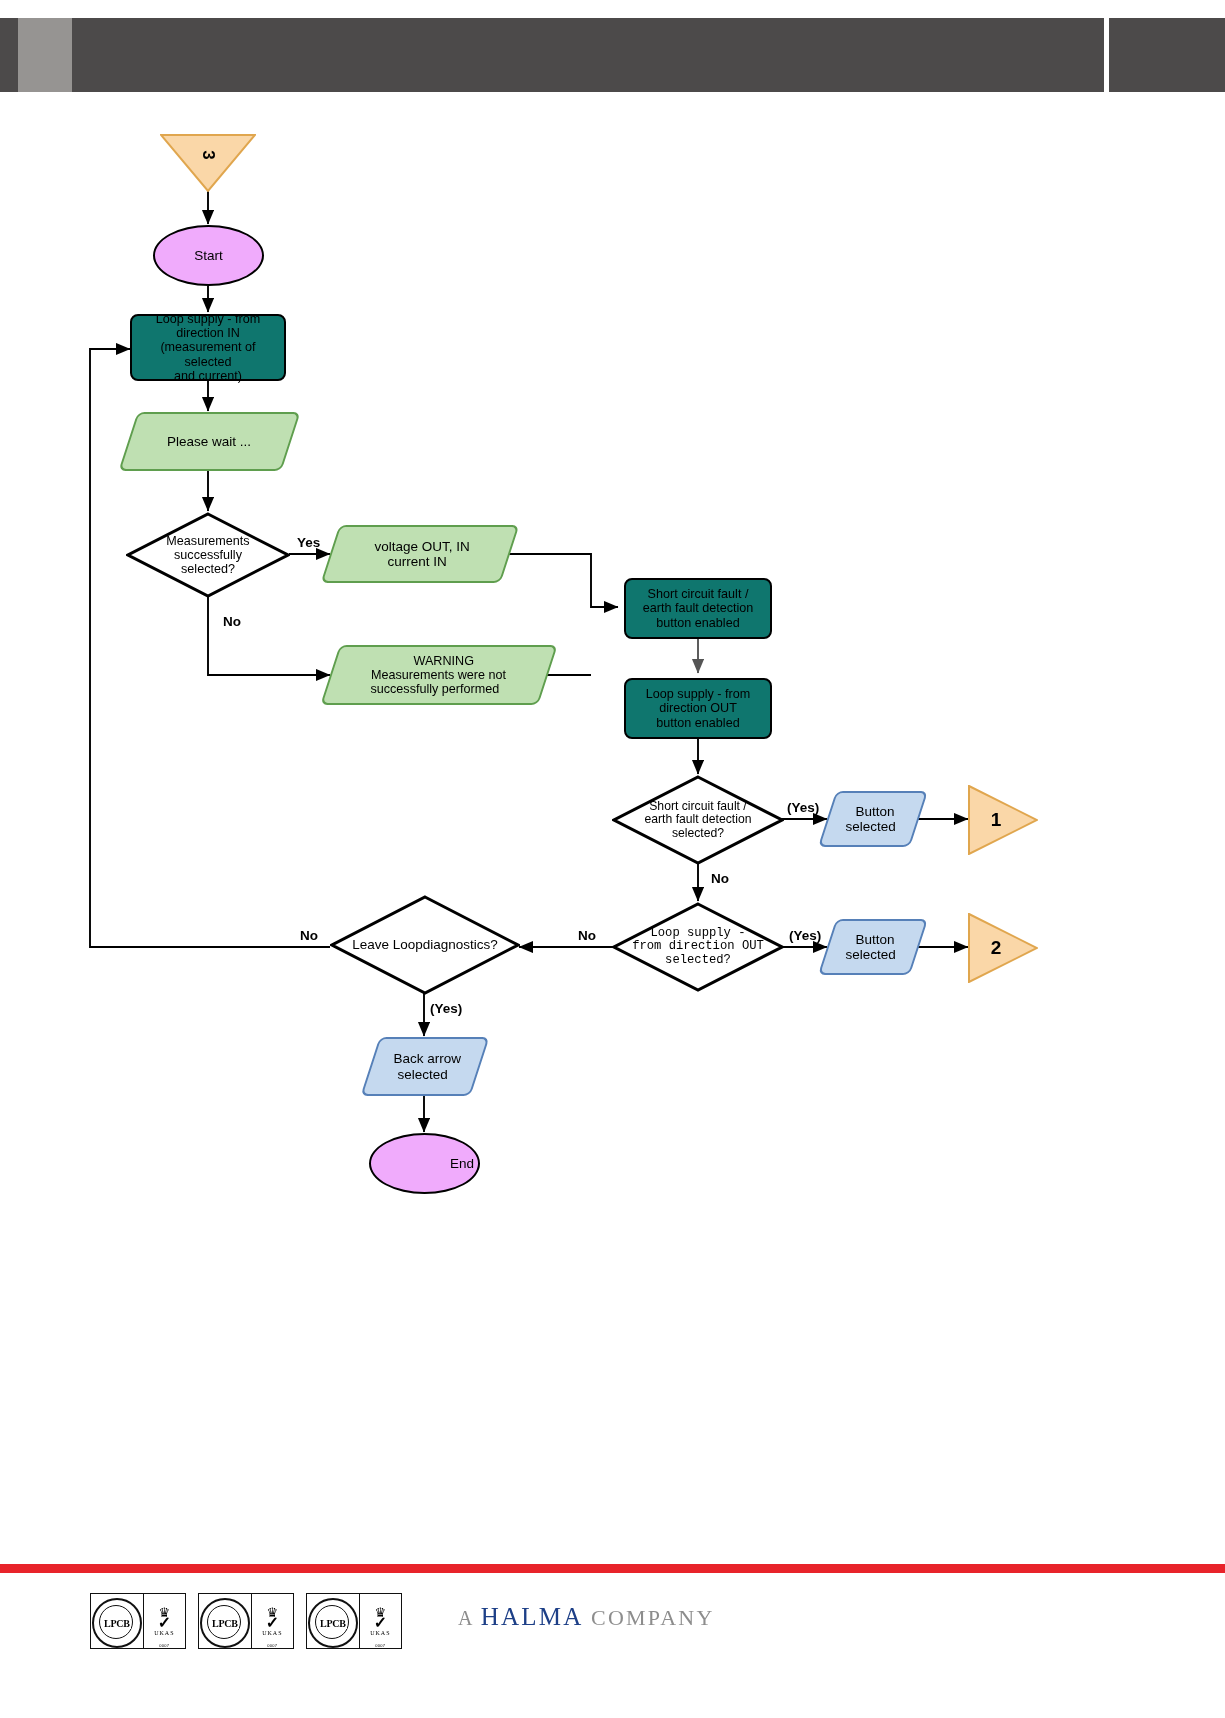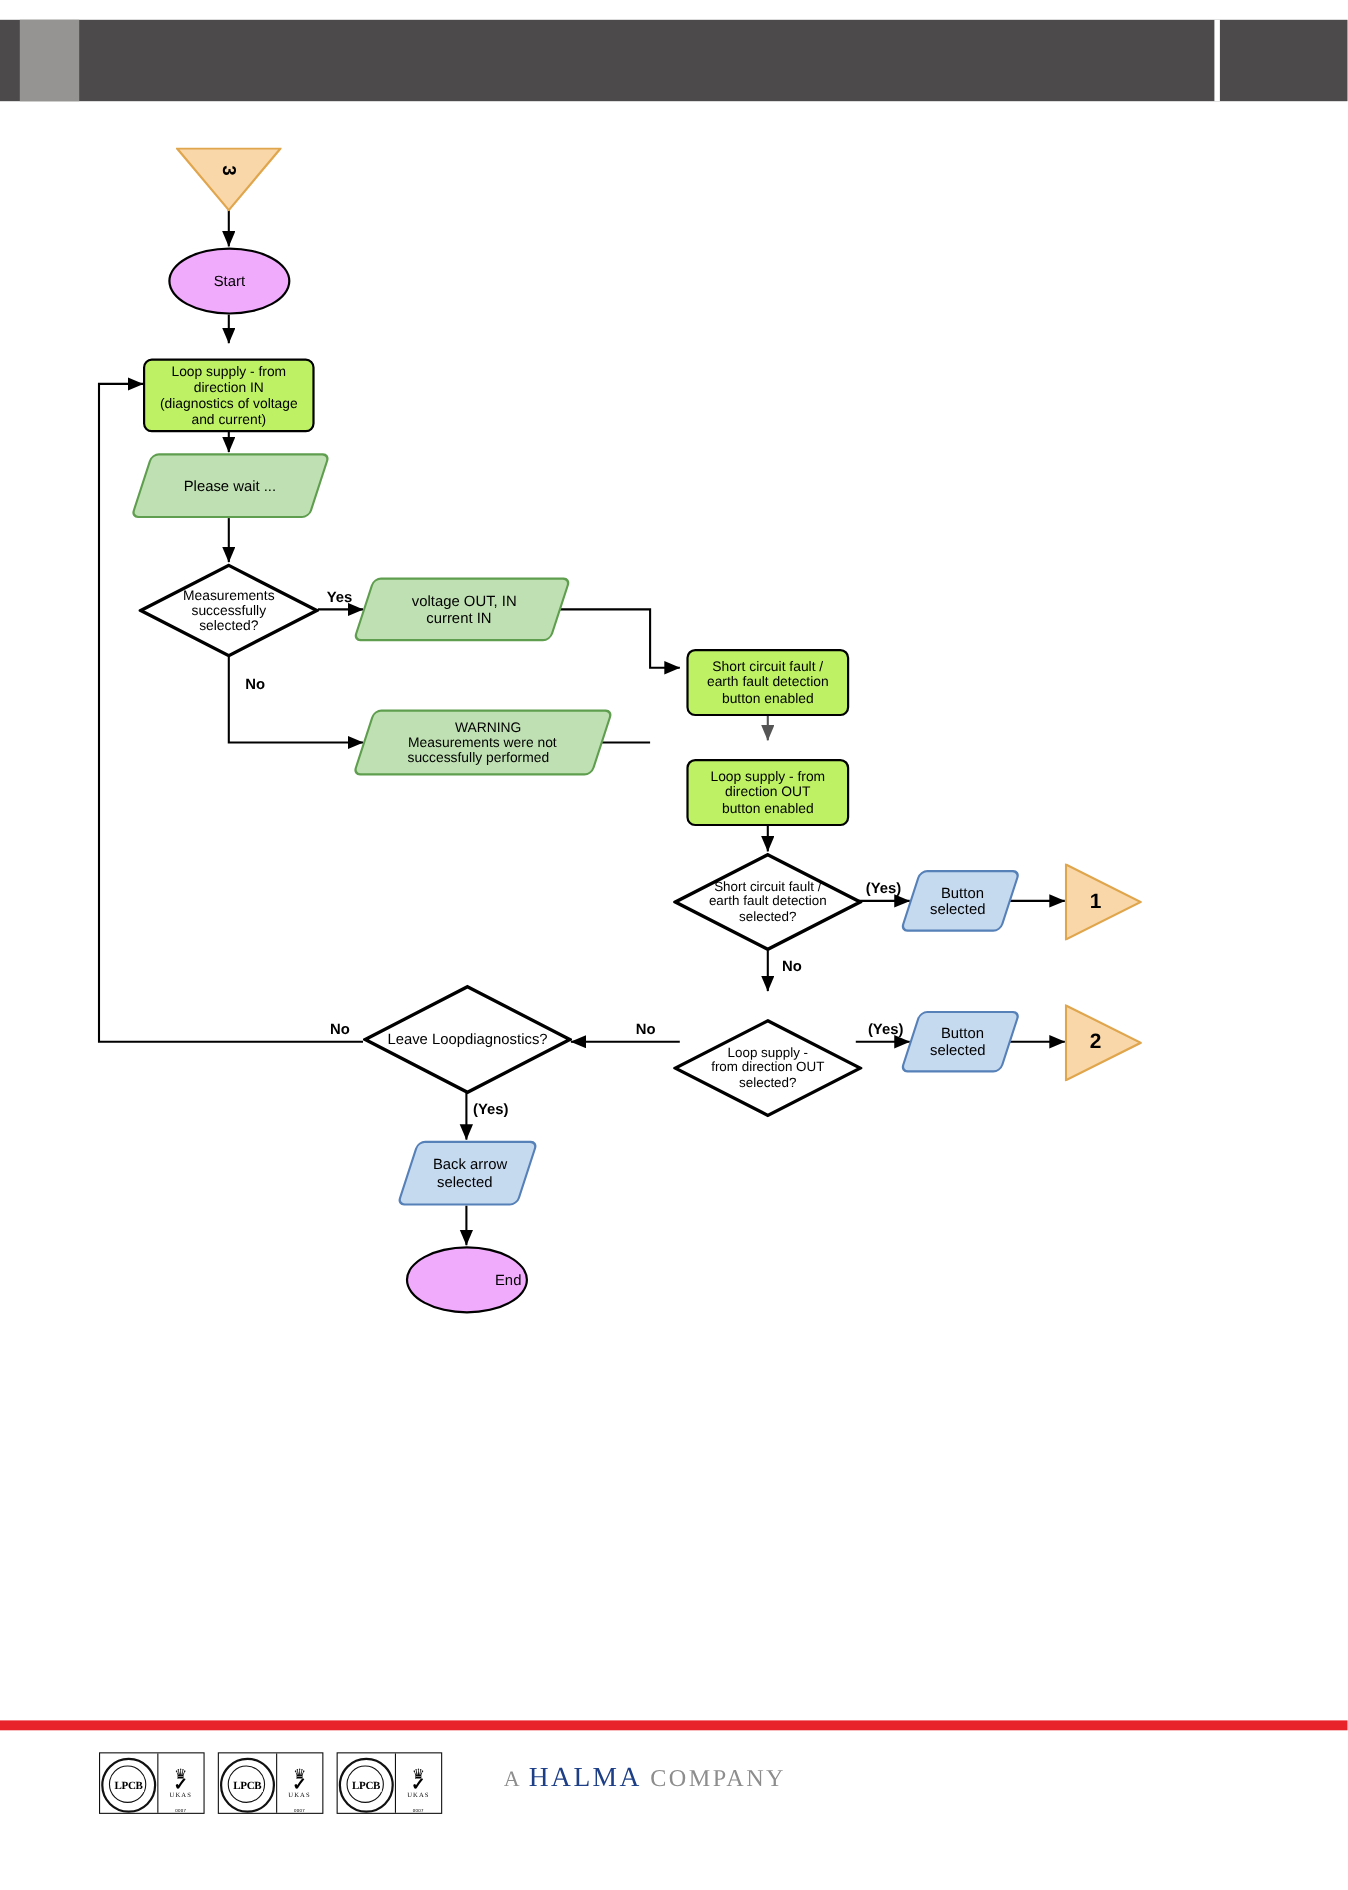--- a/index.html
+++ b/index.html
@@ -173,22 +173,21 @@
   .node .lbl { display: block; padding: 0 4px; }
 
   .n-terminator {
     border: 2.2px solid #000;
     border-radius: 50%;
     background: #f0abfc;
   }
   .n-process {
     border: 2.6px solid #000;
     border-radius: 8px;
-    background: #bef264;
-    margin-top: 12px;
+    background: #0f766e;
   }
   .n-decision-wrap { position: absolute; }
   .n-decision-text {
     position: absolute;
     left: 0; top: 0;
     width: 100%; height: 100%;
     display: flex;
     align-items: center;
     justify-content: center;
     text-align: center;
@@ -316,21 +315,21 @@
       <span class="tri-label">3</span>
     </div>
 
     <div class="node n-terminator" style="left:153px; top:225px; width:111px; height:61px;">
       <span class="lbl">Start</span>
     </div>
 
     <div class="node n-process" style="left:130px; top:314px; width:156px; height:67px; flex-direction:column; font-size:12.6px;">
       <span class="lbl">Loop supply - from</span>
       <span class="lbl">direction IN</span>
-      <span class="lbl">(diagnostics of voltage</span>
+      <span class="lbl">(measurement of selected</span>
       <span class="lbl">and current)</span>
     </div>
 
     <div class="node n-data" style="left:128px; top:412px; width:163px; height:59px;">
       <span class="lbl">Please wait ...</span>
     </div>
 
     <div class="n-decision-wrap" style="left:126px; top:512px; width:164px; height:86px;">
       <svg width="164" height="86" viewBox="0 0 164 86" xmlns="http://www.w3.org/2000/svg" style="position:absolute;left:0;top:0;">
         <polygon points="82,2 162,43 82,84 2,43" fill="#fff" stroke="#000" stroke-width="3"></polygon>
@@ -385,21 +384,21 @@
       <span class="lbl">selected</span>
     </div>
 
     <div class="conn-tri right" style="left:968px; top:785px; width:70px; height:70px;">
       <svg width="70" height="70" viewBox="0 0 70 70" xmlns="http://www.w3.org/2000/svg" style="position:absolute;left:0;top:0;">
         <polygon points="1,1 69,35 1,69" fill="#fad7a8" stroke="#e0a64e" stroke-width="2"></polygon>
       </svg>
       <span class="tri-label">1</span>
     </div>
 
-    <div class="n-decision-wrap" style="left:612px; top:926px; width:172px; height:90px;">
+    <div class="n-decision-wrap" style="left:612px; top:902px; width:172px; height:90px;font-family:Liberation Mono, monospace;">
       <svg width="172" height="90" viewBox="0 0 172 90" xmlns="http://www.w3.org/2000/svg" style="position:absolute;left:0;top:0;">
         <polygon points="86,2 170,45 86,88 2,45" fill="#fff" stroke="#000" stroke-width="3"></polygon>
       </svg>
       <div class="n-decision-text" style="flex-direction:column; font-size:12.2px;">
         <span>Loop supply -</span>
         <span>from direction OUT</span>
         <span>selected?</span>
       </div>
     </div>
     <div class="edge-label" style="left:789px; top:928px;">(Yes)</div>

